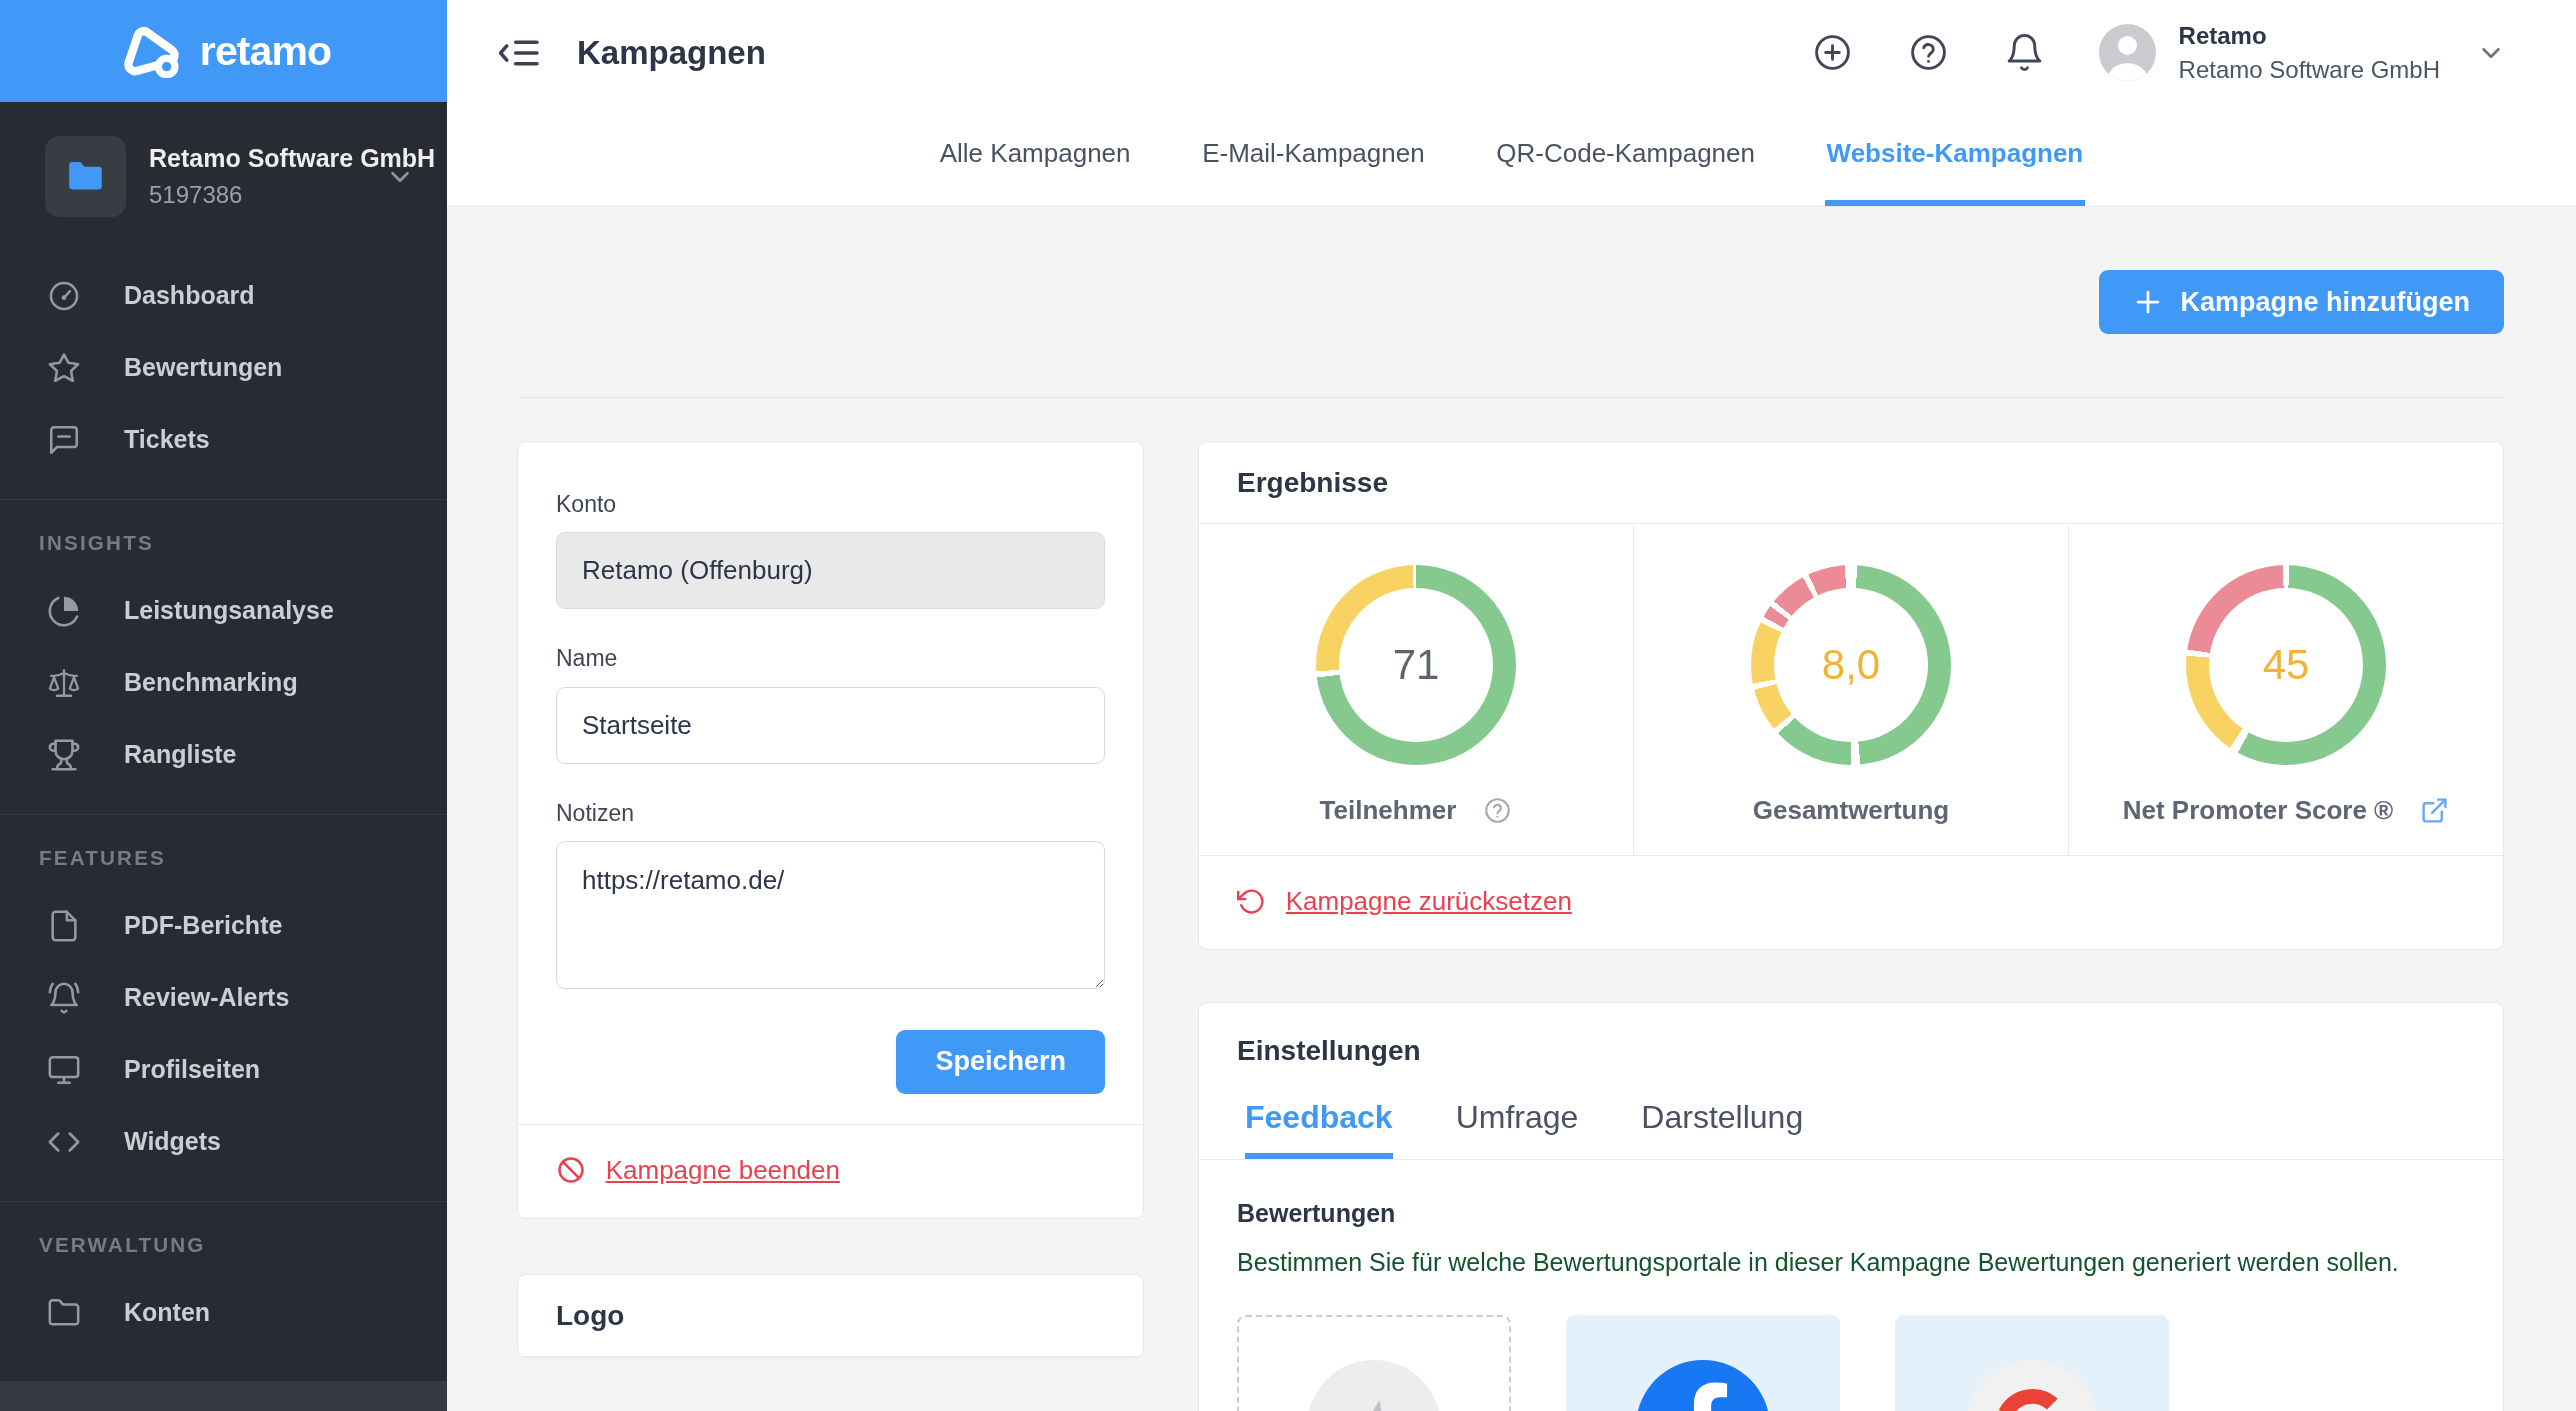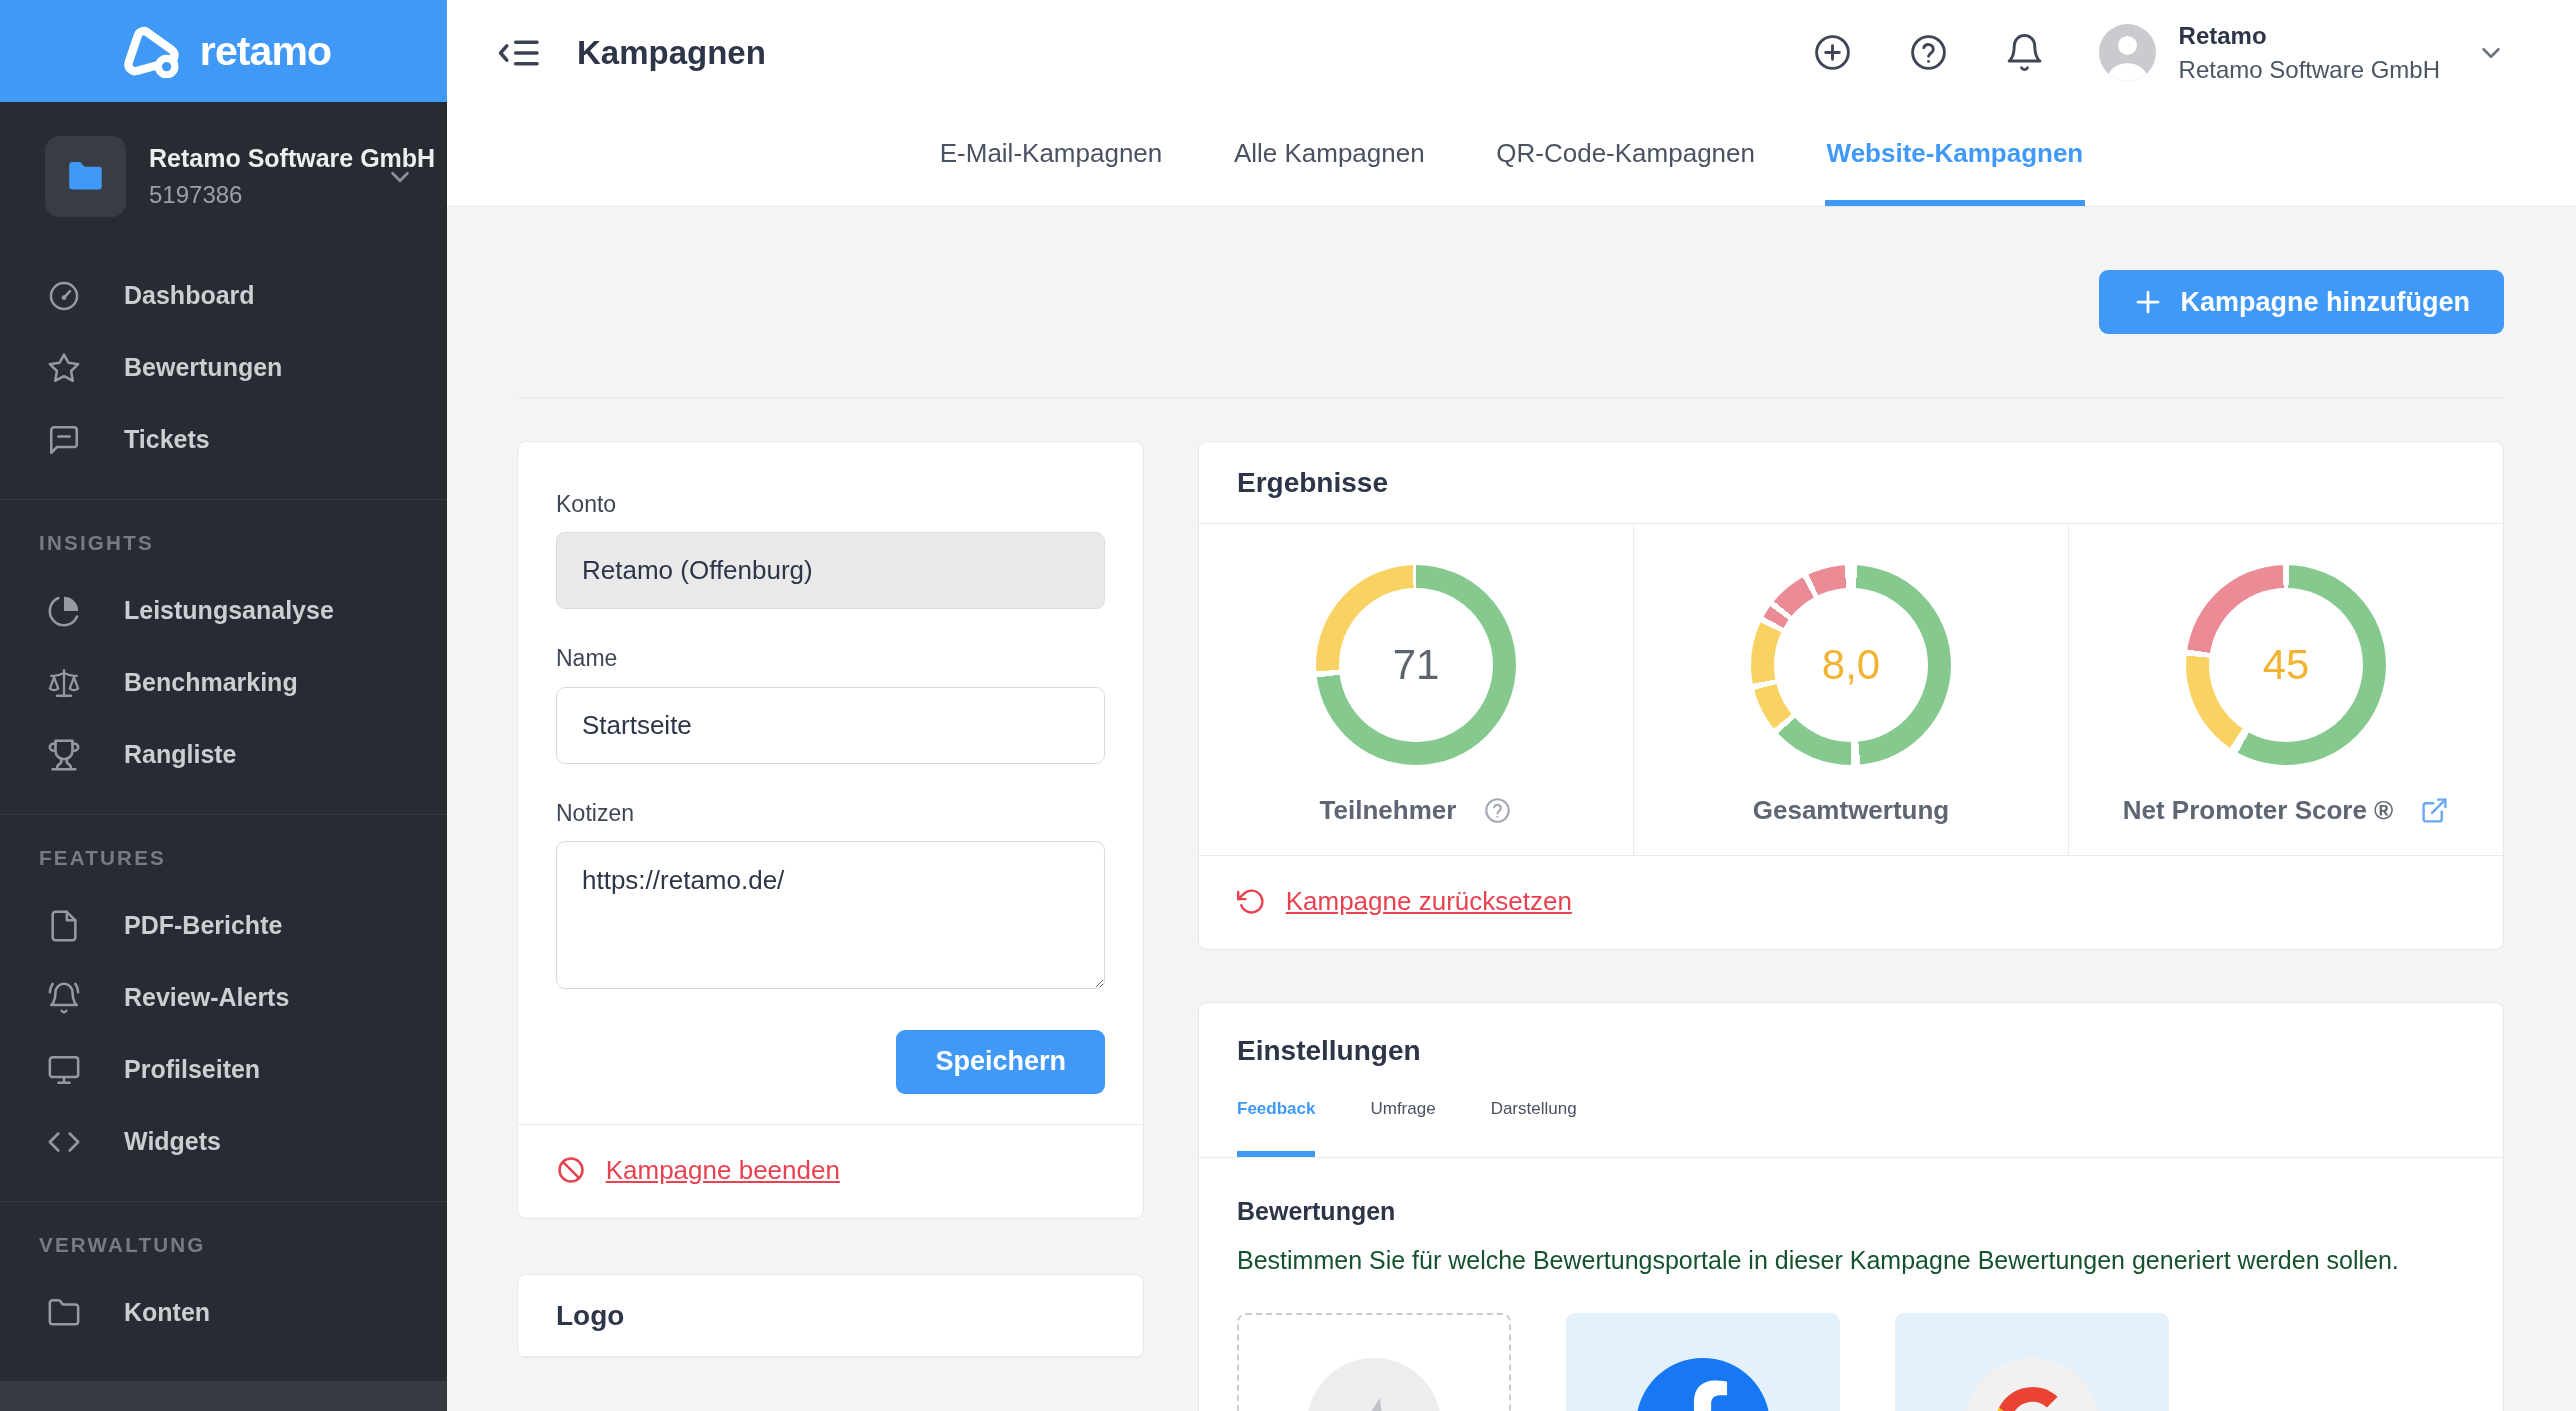--- a/index.html
+++ b/index.html
@@ -62,21 +62,21 @@
   .metrics{display:flex;}
   .metric{flex:1;border-right:1.8px solid #e9ebee;padding:41px 0 29px;display:flex;flex-direction:column;align-items:center;}
   .metric:last-child{border-right:none;}
   .donut{width:200px;height:200px;border-radius:50%;position:relative;}
   .donut::after{content:"";position:absolute;inset:23px;border-radius:50%;background:#fff;}
   .donut-value{position:absolute;inset:0;display:flex;align-items:center;justify-content:center;font-size:42px;font-weight:400;z-index:2;}
   .metric-label{margin-top:30px;font-size:26px;font-weight:600;color:#5f6673;display:flex;align-items:center;gap:27px;}
   
   .settings-head{padding:32px 38px 0;border-bottom:1.8px solid #e9ebee;}
   .settings-tabs{display:flex;gap:55px;margin-top:32px;}
-  .stab{font-size:17px;font-weight:500;color:#4a5262;padding-bottom:32px;border-bottom:6.3px solid transparent;cursor:pointer;}
+  .stab{font-size:32px;font-weight:500;color:#4a5262;padding-bottom:17px;border-bottom:6.3px solid transparent;cursor:pointer;margin-left:8px;}
   .stab.active{color:#4099f7;border-bottom-color:#4099f7;font-weight:600;}
   .settings-body{padding:39px 38px;}
   .sub-title{font-size:25px;font-weight:700;color:#2d3548;}
   .desc{font-size:25px;color:#14532d;margin-top:19.7px;}
   .portals{display:flex;gap:55px;margin-top:38px;}
   .portal{width:274px;height:224px;border-radius:9px;display:flex;align-items:center;justify-content:center;box-sizing:border-box;cursor:pointer;}
   .portal.add{border:2.7px dashed #c9cdd2;background:#fff;}
   .portal.active{background:#e4f1fb;}
   .portal-circle{width:134px;height:134px;border-radius:50%;display:flex;align-items:center;justify-content:center;}
   svg{display:block;}
@@ -287,22 +287,22 @@
             <span class="user-chevron">
               <svg width="30" height="30" viewBox="0 0 24 24" fill="none" stroke="currentColor" stroke-width="2" stroke-linecap="round" stroke-linejoin="round">
                   <polyline points="6 9 12 15 18 9"></polyline>
                 </svg>
             </span>
           </div>
         </div>
       </div>
 
       <div class="tabs-row">
+        <div class="tab">Alle Kampagnen</div>
         <div class="tab">E-Mail-Kampagnen</div>
-        <div class="tab">Alle Kampagnen</div>
         <div class="tab">QR-Code-Kampagnen</div>
         <div class="tab active">Website-Kampagnen</div>
       </div>
     </header>
 
     <div class="content">
 
       <div class="toolbar">
         <button class="btn-primary">
           <span>

